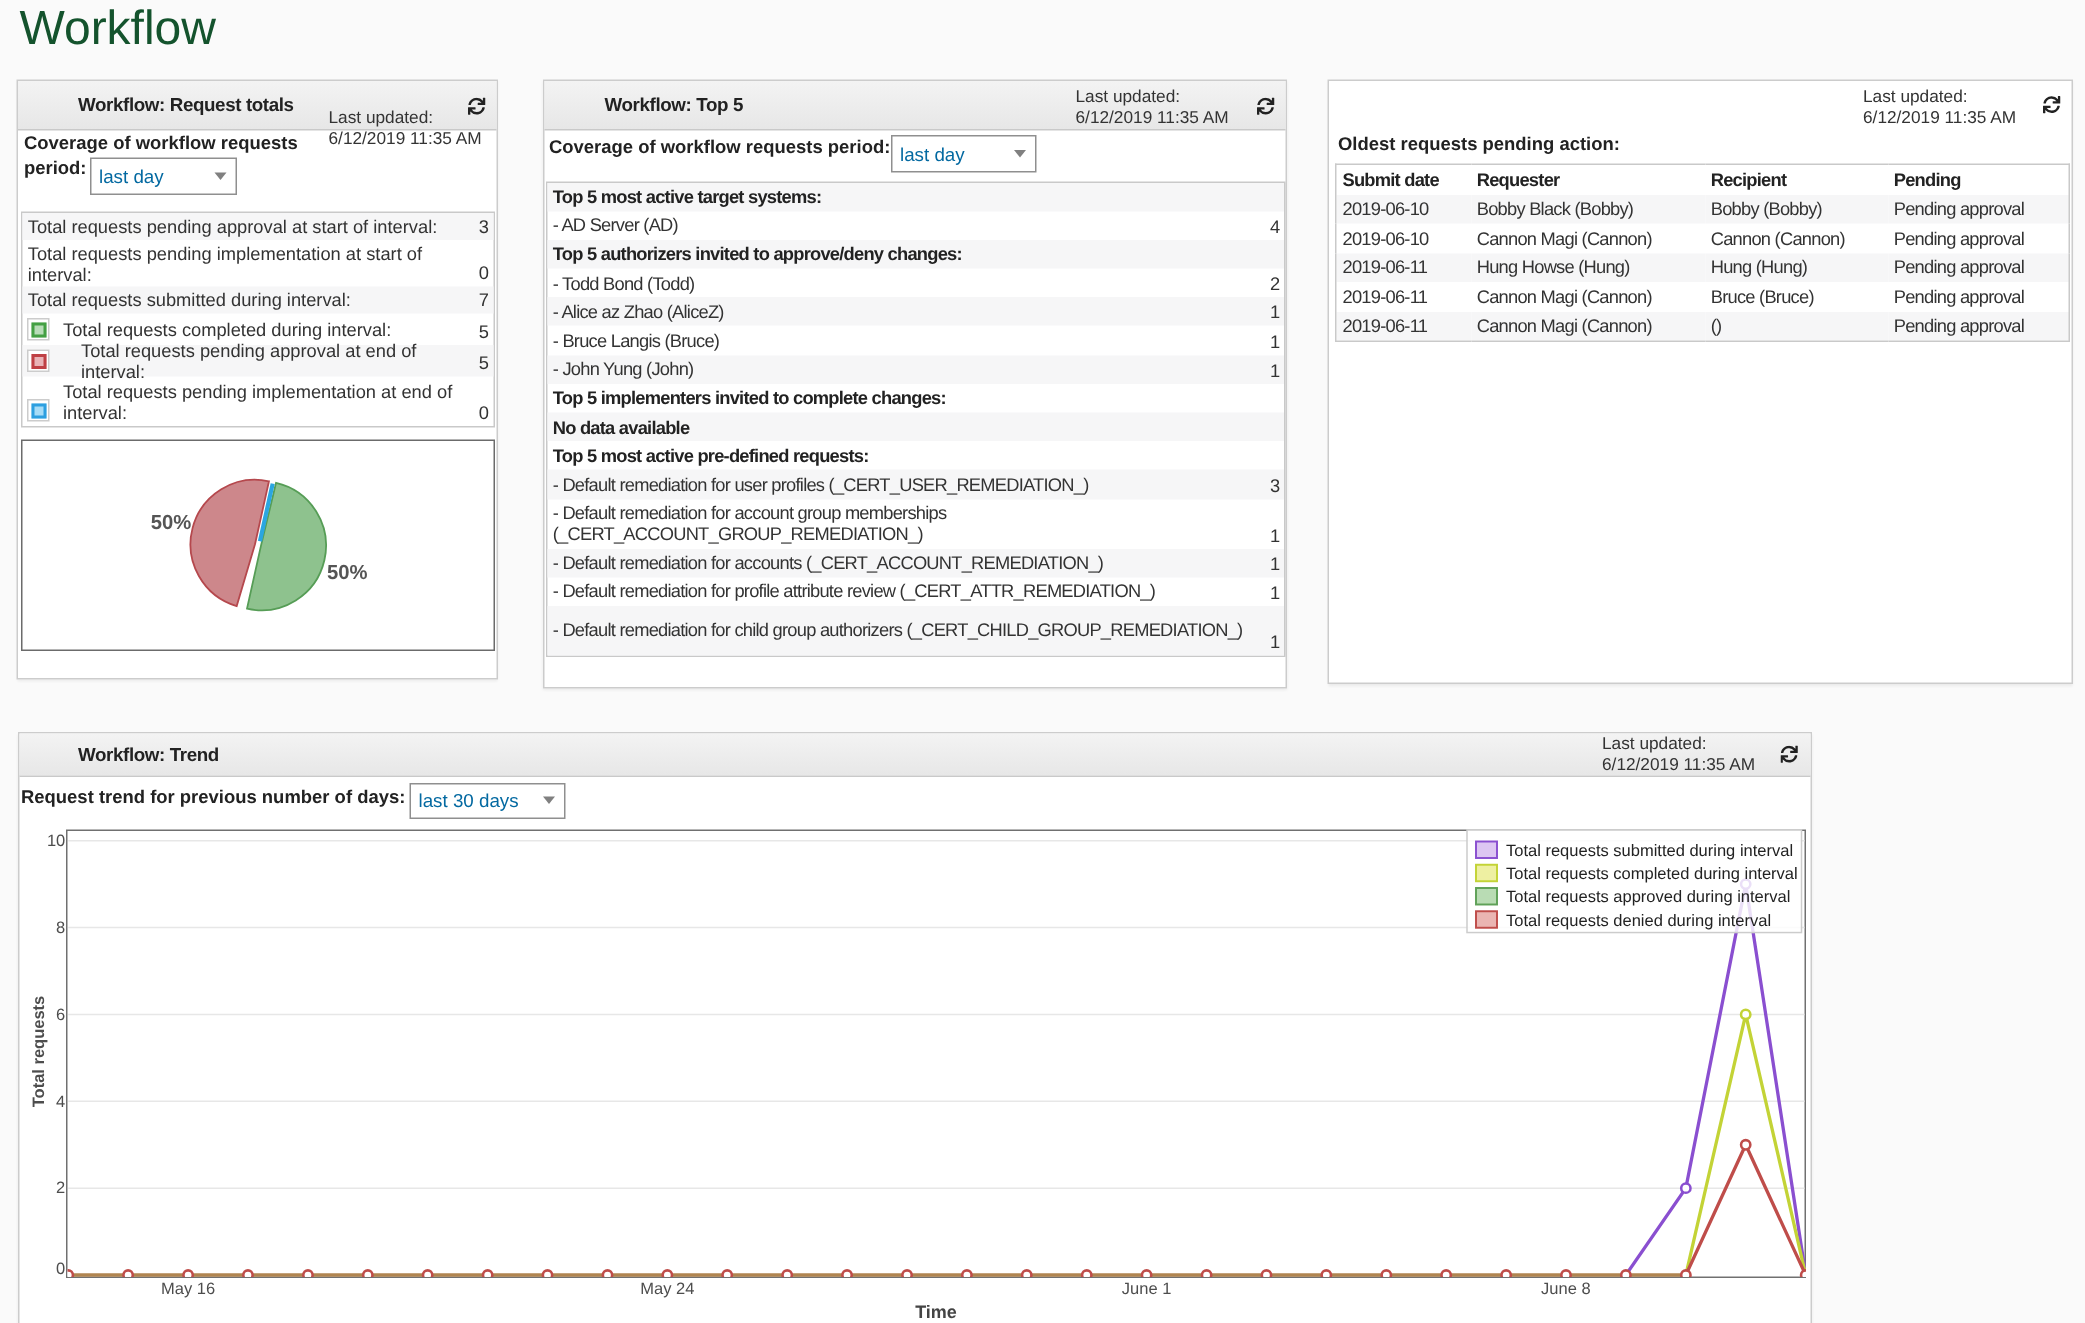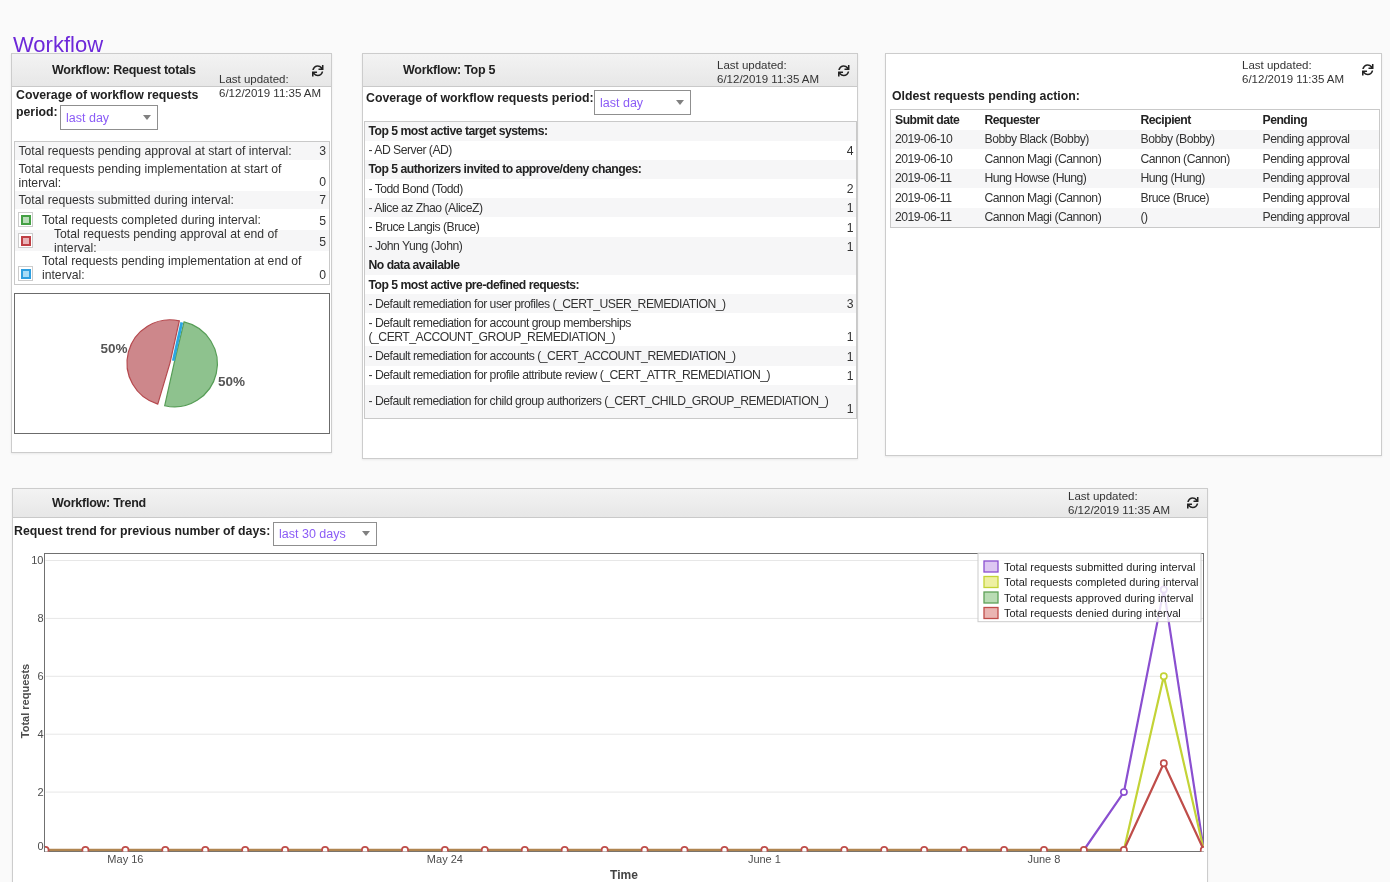--- a/index.html
+++ b/index.html
@@ -1,23 +1,23 @@
 <!DOCTYPE html>
 <html><head>
 <meta charset="utf-8">
 <style>
 * { margin:0; padding:0; box-sizing:border-box; }
 html,body { width:1390px; height:882px; background:#fafafa; font-family:"Liberation Sans",sans-serif; overflow:hidden; }
-h1 { position:absolute; left:13px; top:0px; font-size:22px; font-weight:400; color:#6d28d9; letter-spacing:0px;margin-top:32px; }
+h1 { position:absolute; left:13px; top:0px; font-size:32px; font-weight:400; color:#14532d; letter-spacing:0px; }
 .panel { position:absolute; background:#fff; border:1px solid #cccccc; box-shadow:0 1px 2px rgba(0,0,0,0.07); }
 .hd { position:absolute; left:0; top:0; right:0; height:33px; background:linear-gradient(#f3f3f3,#e7e7e7); border-bottom:1px solid #c9c9c9; }
 .hd .ttl { position:absolute; left:40px; top:0; line-height:33px; font-weight:bold; font-size:12.5px; color:#222; letter-spacing:-0.25px; }
 .upd { position:absolute; font-size:11.5px; line-height:14px; color:#333; white-space:nowrap; }
 .ric { position:absolute; }
-.ddl { position:absolute; background:#fff; border:1px solid #8f8f8f; font-size:12.5px; color:#8b5cf6; }
+.ddl { position:absolute; background:#fff; border:1px solid #8f8f8f; font-size:12.5px; color:#0369a1; }
 .ddl span { position:absolute; left:5px; top:50%; transform:translateY(-50%); }
 .ddl i { position:absolute; right:6px; top:50%; margin-top:-2.8px; width:0; height:0; border-left:4.5px solid transparent; border-right:4.5px solid transparent; border-top:5.8px solid #808080; }
 .blbl { font-weight:bold; font-size:12.3px; color:#222; position:absolute; }
 .tbl { position:absolute; border:1px solid #c9c9c9; font-size:12.2px; color:#333; }
 .row { display:flex; align-items:center; }
 .row.alt { background:#f6f6f7; }
 .row .tx { flex:1; padding:2px 4px 2px 3.5px; }
 .row .num { padding:2px 3px 2px 2px; align-self:flex-end; }
 .row.b { font-weight:bold; color:#222; }
 #p3 td { padding-left:4px; }
@@ -119,20 +119,23 @@
         <div class="tx">- Alice az Zhao (AliceZ)</div>
         <div class="num">1</div>
       </div>
     <div class="row" style="height:19.2px;">
         <div class="tx">- Bruce Langis (Bruce)</div>
         <div class="num">1</div>
       </div>
     <div class="row alt" style="height:19.2px;">
         <div class="tx">- John Yung (John)</div>
         <div class="num">1</div>
+      </div>
+    <div class="row b" style="height:19.2px;">
+        <div class="tx">Top 5 implementers invited to complete changes:</div>
       </div>
     <div class="row alt b" style="height:19.2px;">
         <div class="tx">No data available</div>
       </div>
     <div class="row b" style="height:19.2px;">
         <div class="tx">Top 5 most active pre-defined requests:</div>
       </div>
     <div class="row alt" style="height:19.2px;">
         <div class="tx">- Default remediation for user profiles (_CERT_USER_REMEDIATION_)</div>
         <div class="num">3</div>

